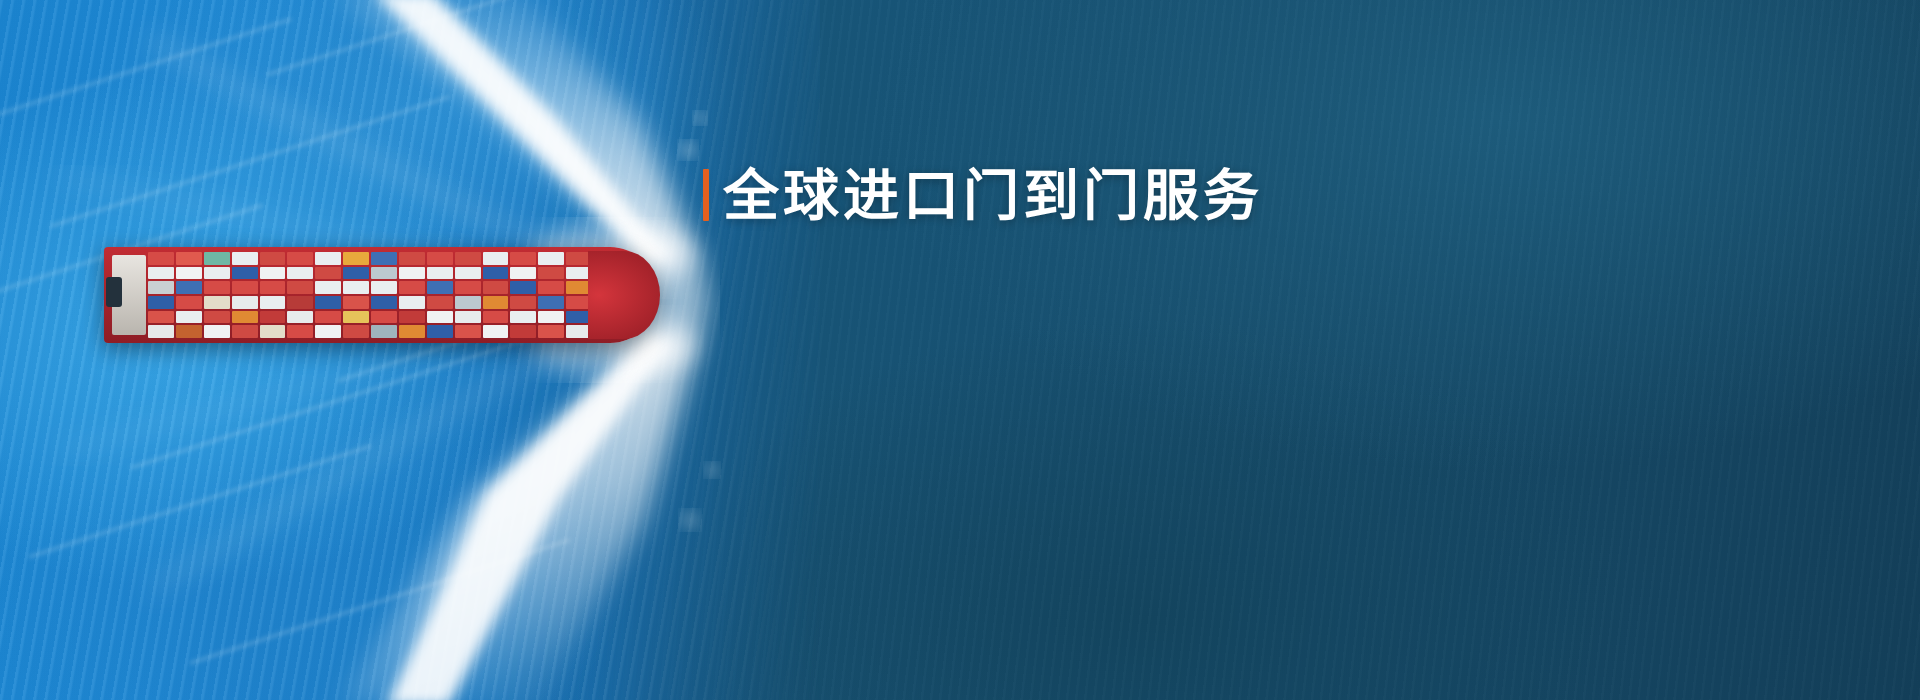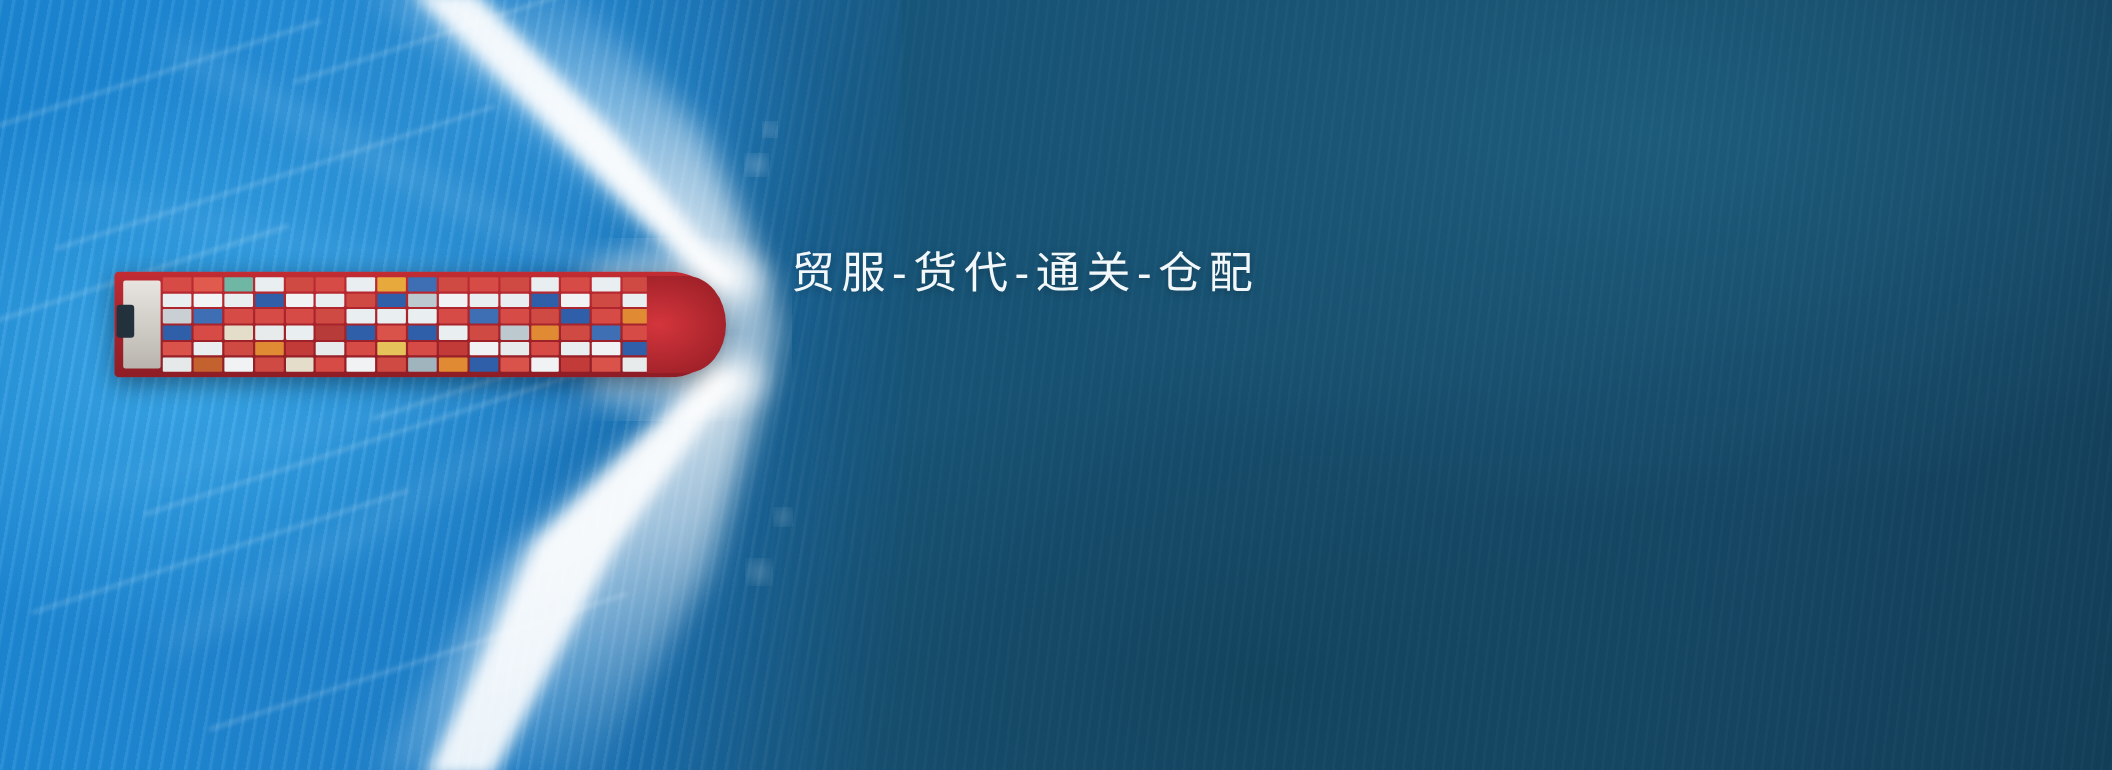--- a/index.html
+++ b/index.html
@@ -346,20 +346,20 @@
           <div class="crow" style="background: rgb(231, 235, 236);"></div>
         </div>
       </div>
     <div class="bow"></div>
   </div>
 
   <div class="copy">
 
     <div class="headline-wrap">
       <span class="accent-bar"></span>
+      <h1 class="headline">全球进口门到门服务</h1>
     </div>
 
-    <div class="subhead">贸服-货代-通关-仓配</div>
 
 
   </div>
 
 </div>
 
 </body></html>

